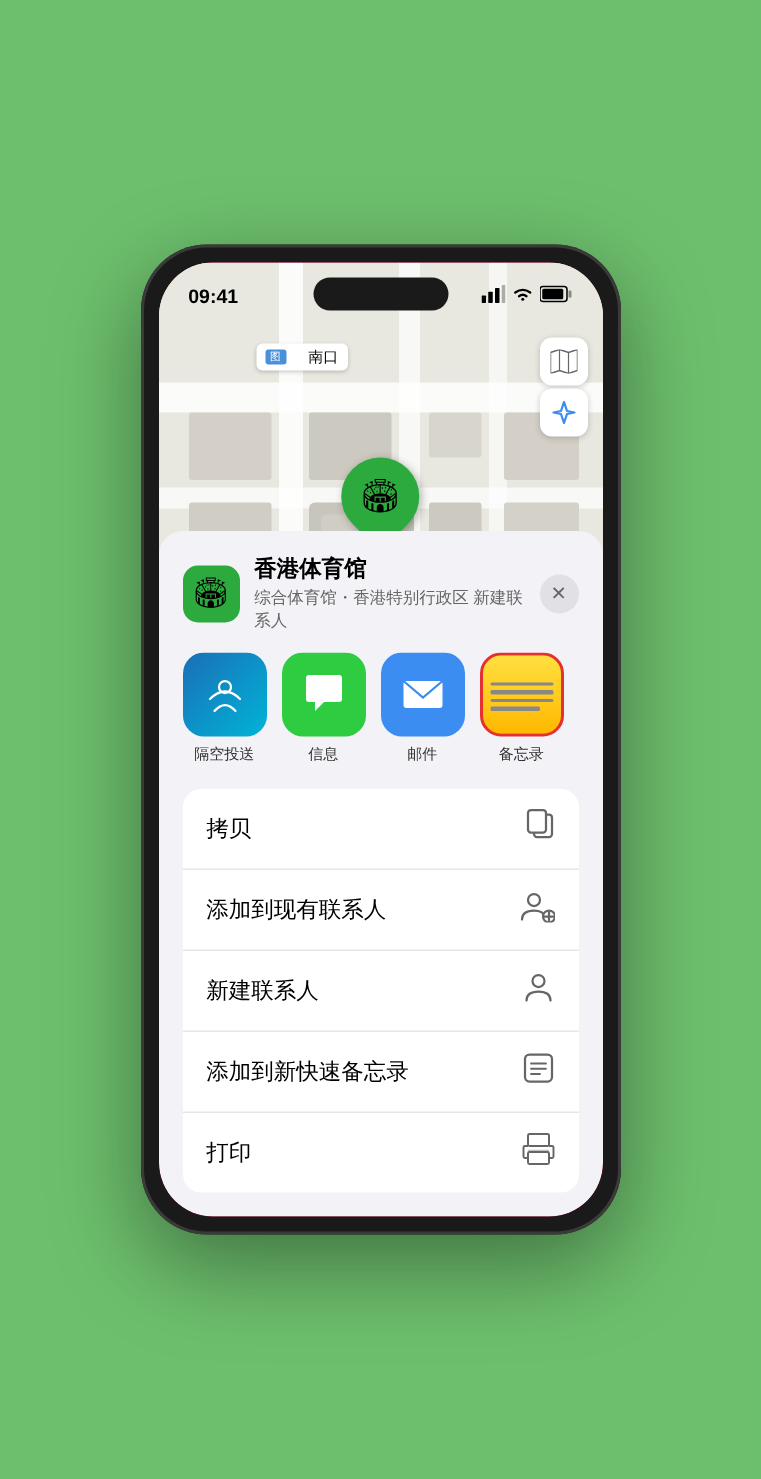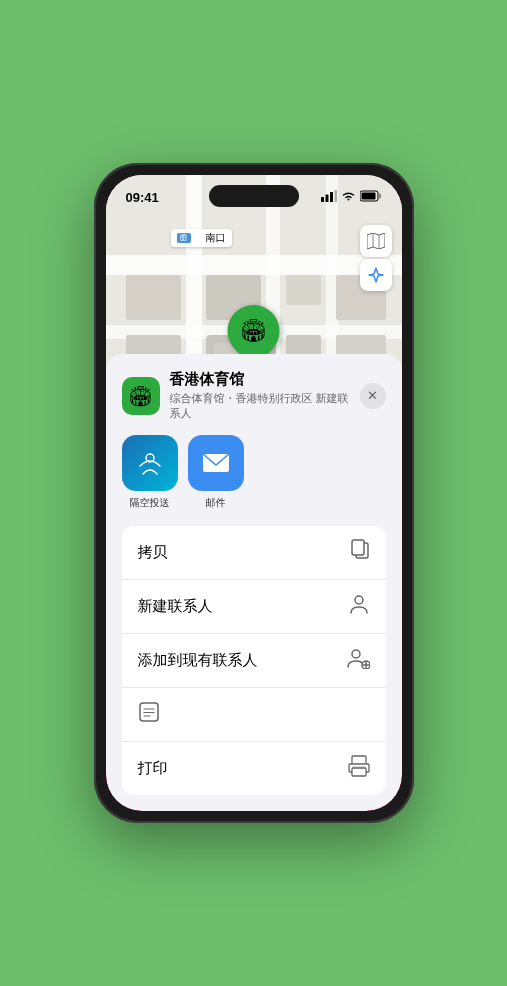--- a/index.html
+++ b/index.html
@@ -451,70 +451,90 @@
           <div class="share-icon-wrap airdrop">
             <svg width="30" height="30" viewBox="0 0 30 30">
               <circle cx="15" cy="10" r="4" fill="none" stroke="white" stroke-width="1.5"></circle>
               <path d="M8 26 Q15 18 22 26" fill="none" stroke="white" stroke-width="1.5" stroke-linecap="round"></path>
               <path d="M5 18 Q15 8 25 18" fill="none" stroke="white" stroke-width="1.5" stroke-linecap="round"></path>
             </svg>
           </div>
           <span class="share-label">隔空投送</span>
         </div>
 
+        <div class="share-item">
+          <div class="share-icon-wrap messages">
+            <svg width="34" height="34" viewBox="0 0 34 34">
+              <path d="M5 6 Q5 4 7 4 L27 4 Q29 4 29 6 L29 20 Q29 22 27 22 L17 22 L11 28 L11 22 L7 22 Q5 22 5 20 Z" fill="white"></path>
+            </svg>
+          </div>
+          <span class="share-label">信息</span>
+        </div>
 
         <div class="share-item">
           <div class="share-icon-wrap mail">
             <svg width="34" height="34" viewBox="0 0 34 34">
               <rect x="4" y="8" width="26" height="18" rx="2" fill="white"></rect>
               <path d="M4 8 L17 19 L30 8" fill="none" stroke="#3b8df1" stroke-width="1.5"></path>
             </svg>
           </div>
           <span class="share-label">邮件</span>
         </div>
 
+        <div class="share-item">
+          <div class="share-icon-wrap notes" style="border: 2.5px solid #e53030; background: linear-gradient(180deg, #FFE040 0%, #FFB800 100%);">
+            <div style="display:flex;flex-direction:column;gap:3px;padding:6px 5px 4px 5px;width:100%;">
+              <div style="height:2.5px;background:#888;border-radius:1px;width:100%;"></div>
+              <div style="height:2.5px;background:#888;border-radius:1px;width:100%;"></div>
+              <div style="height:2.5px;background:#888;border-radius:1px;width:100%;"></div>
+              <div style="height:2.5px;background:#888;border-radius:1px;width:80%;"></div>
+            </div>
+          </div>
+          <span class="share-label">备忘录</span>
+        </div>
 
       </div>
 
       <div class="action-list">
 
         <div class="action-item">
           <span class="action-text">拷贝</span>
           <span class="action-icon">
             <svg width="20" height="22" viewBox="0 0 20 22">
               <rect x="6" y="4" width="12" height="15" rx="2" fill="none" stroke="#666" stroke-width="1.5"></rect>
               <rect x="2" y="1" width="12" height="15" rx="2" fill="white" stroke="#666" stroke-width="1.5"></rect>
-            </svg>
-          </span>
-        </div>
-
-        <div class="action-item">
-          <span class="action-text">新建联系人</span>
-          <span class="action-icon">
-            <svg width="22" height="22" viewBox="0 0 22 22">
-              <circle cx="11" cy="7" r="4" fill="none" stroke="#666" stroke-width="1.5"></circle>
-              <path d="M3 20 Q3 14 11 14 Q19 14 19 20" fill="none" stroke="#666" stroke-width="1.5" stroke-linecap="round"></path>
             </svg>
           </span>
         </div>
 
         <div class="action-item">
           <span class="action-text">添加到现有联系人</span>
           <span class="action-icon">
             <svg width="24" height="22" viewBox="0 0 24 22">
               <circle cx="10" cy="7" r="4" fill="none" stroke="#666" stroke-width="1.5"></circle>
               <path d="M2 20 Q2 14 10 14 Q16 14 17.5 18" fill="none" stroke="#666" stroke-width="1.5" stroke-linecap="round"></path>
               <circle cx="20" cy="18" r="4" fill="white" stroke="#666" stroke-width="1.5"></circle>
               <line x1="20" y1="15" x2="20" y2="21" stroke="#666" stroke-width="1.5" stroke-linecap="round"></line>
               <line x1="17" y1="18" x2="23" y2="18" stroke="#666" stroke-width="1.5" stroke-linecap="round"></line>
             </svg>
           </span>
         </div>
 
         <div class="action-item">
+          <span class="action-text">新建联系人</span>
+          <span class="action-icon">
+            <svg width="22" height="22" viewBox="0 0 22 22">
+              <circle cx="11" cy="7" r="4" fill="none" stroke="#666" stroke-width="1.5"></circle>
+              <path d="M3 20 Q3 14 11 14 Q19 14 19 20" fill="none" stroke="#666" stroke-width="1.5" stroke-linecap="round"></path>
+            </svg>
+          </span>
+        </div>
+
+        <div class="action-item">
+          <span class="action-text">添加到新快速备忘录</span>
           <span class="action-icon">
             <svg width="22" height="22" viewBox="0 0 22 22">
               <rect x="2" y="2" width="18" height="18" rx="3" fill="none" stroke="#666" stroke-width="1.5"></rect>
               <line x1="6" y1="8" x2="16" y2="8" stroke="#666" stroke-width="1.2" stroke-linecap="round"></line>
               <line x1="6" y1="11.5" x2="16" y2="11.5" stroke="#666" stroke-width="1.2" stroke-linecap="round"></line>
               <line x1="6" y1="15" x2="12" y2="15" stroke="#666" stroke-width="1.2" stroke-linecap="round"></line>
             </svg>
           </span>
         </div>
 

